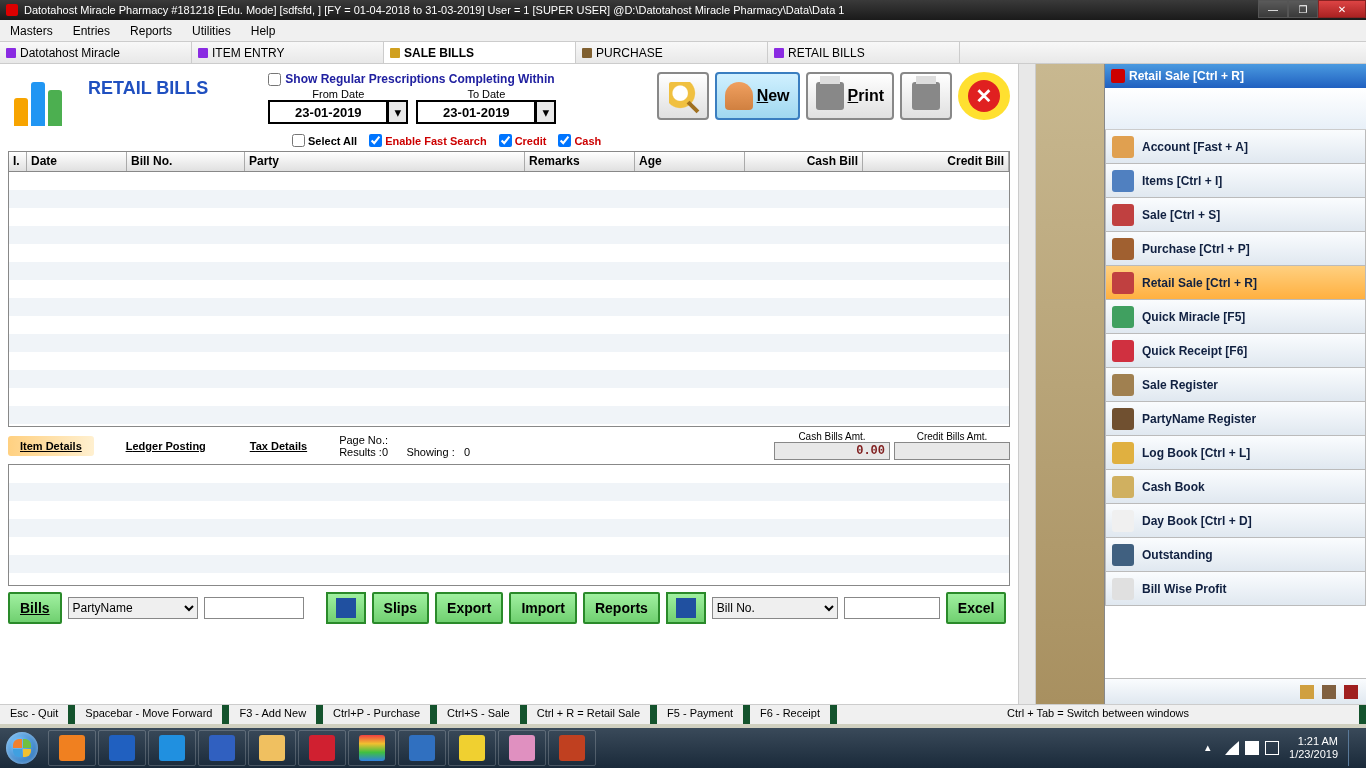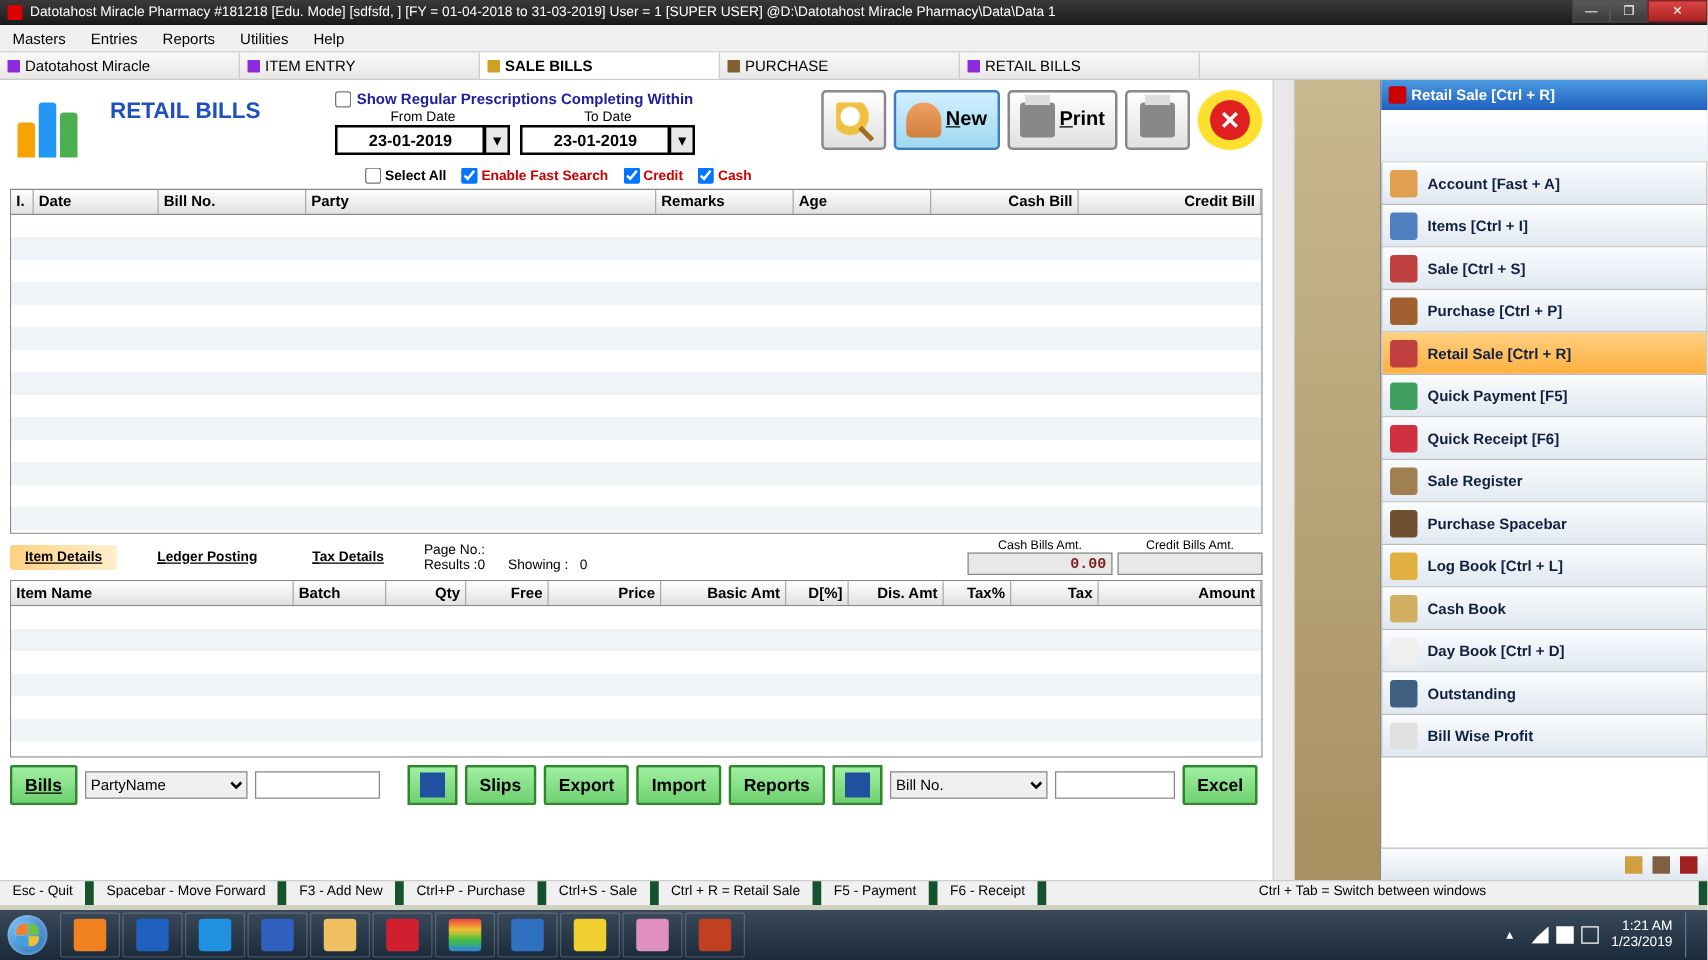--- a/index.html
+++ b/index.html
@@ -265,33 +265,20 @@
             <div class="val cash">0.00</div>
           </div>
         <div class="amt-box">
             <div>Credit Bills Amt.</div>
             <div class="val"></div>
           </div>
       </div>
     </div>
 
     <div class="grid grid2">
-      <div class="grid-head">
-        <div style="width:226px">Item Name</div>
-        <div style="width:74px">Batch</div>
-        <div style="width:64px;text-align:right">Qty</div>
-        <div style="width:66px;text-align:right">Free</div>
-        <div style="width:90px;text-align:right">Price</div>
-        <div style="width:100px;text-align:right">Basic Amt</div>
-        <div style="width:50px;text-align:right">D[%]</div>
-        <div style="width:76px;text-align:right">Dis. Amt</div>
-        <div style="width:54px;text-align:right">Tax%</div>
-        <div style="width:70px;text-align:right">Tax</div>
-        <div style="flex:1;text-align:right">Amount</div>
-      </div>
       <div class="grid-body"></div>
     </div>
 
     <div class="action-row">
       <button class="gbtn"><u>Bills</u></button>
       <select class="sel" style="width:130px"><option>PartyName</option></select>
       <input class="txt" style="width: 100px;">
       <div style="width:10px"></div>
       <button class="icbtn">
           <div class="ic"></div>
@@ -334,33 +321,33 @@
         <div class="rp-item">
           <span class="ri" style="background:#a06030"></span>
           <span>Purchase [Ctrl + P]</span>
         </div>
         <div class="rp-item sel">
           <span class="ri" style="background:#c04040"></span>
           <span>Retail Sale [Ctrl + R]</span>
         </div>
         <div class="rp-item">
           <span class="ri" style="background:#40a060"></span>
-          <span>Quick Payment [F5]</span>
+          <span>Quick Miracle [F5]</span>
         </div>
         <div class="rp-item">
           <span class="ri" style="background:#d03040"></span>
           <span>Quick Receipt [F6]</span>
         </div>
         <div class="rp-item">
           <span class="ri" style="background:#a08050"></span>
           <span>Sale Register</span>
         </div>
         <div class="rp-item">
           <span class="ri" style="background:#705030"></span>
-          <span>Purchase Spacebar</span>
+          <span>PartyName Register</span>
         </div>
         <div class="rp-item">
           <span class="ri" style="background:#e0b040"></span>
           <span>Log Book [Ctrl + L]</span>
         </div>
         <div class="rp-item">
           <span class="ri" style="background:#d0b060"></span>
           <span>Cash Book</span>
         </div>
         <div class="rp-item">

